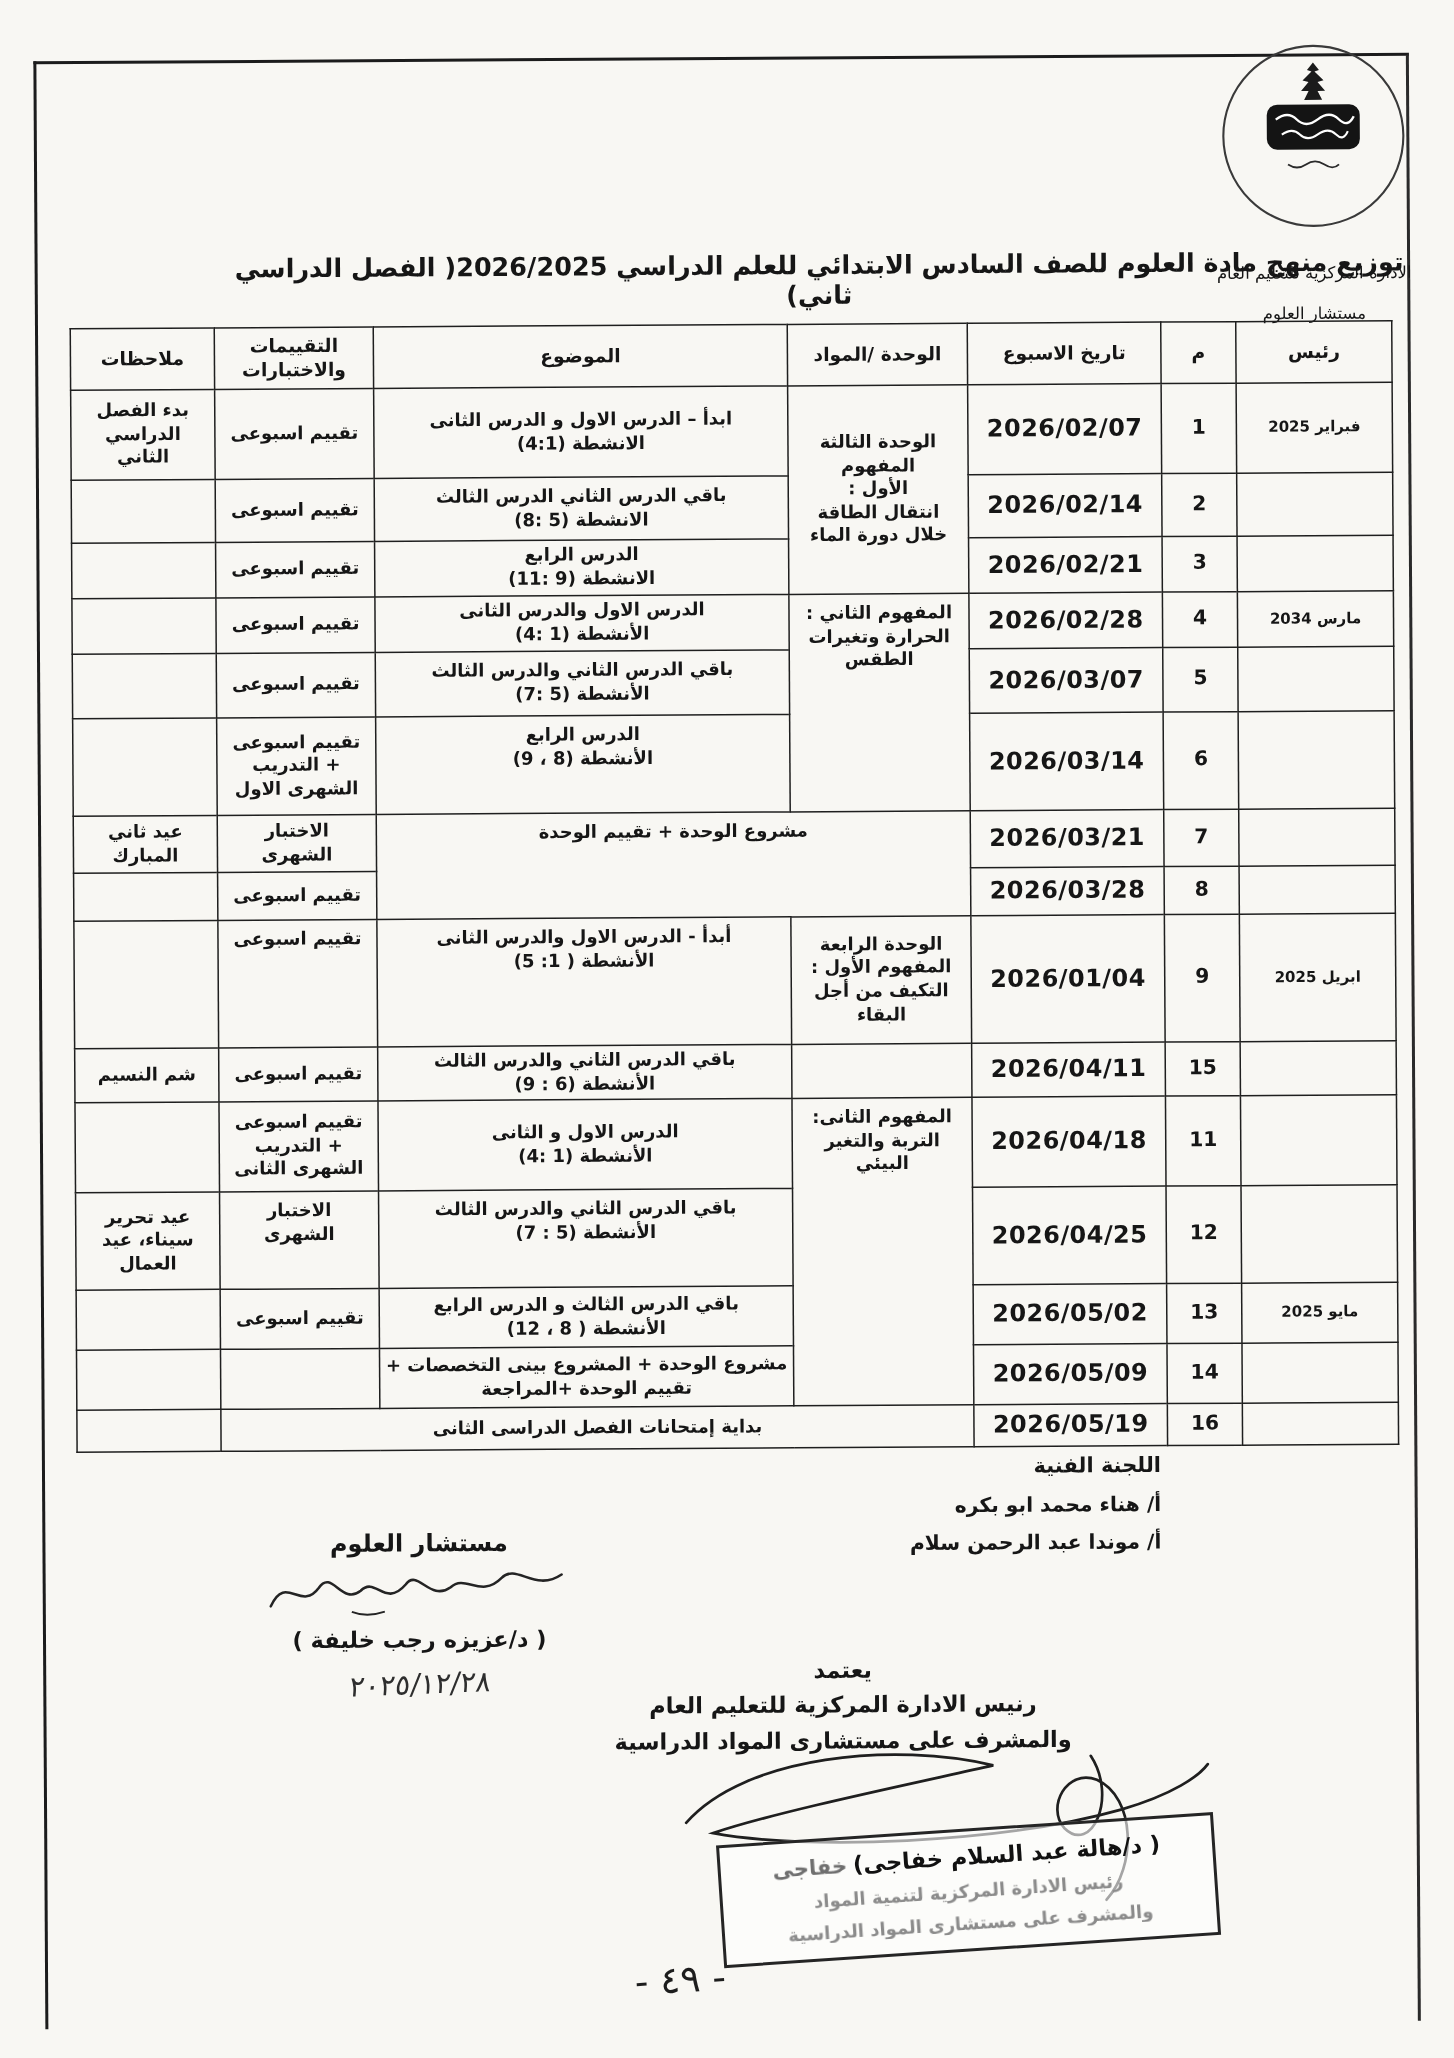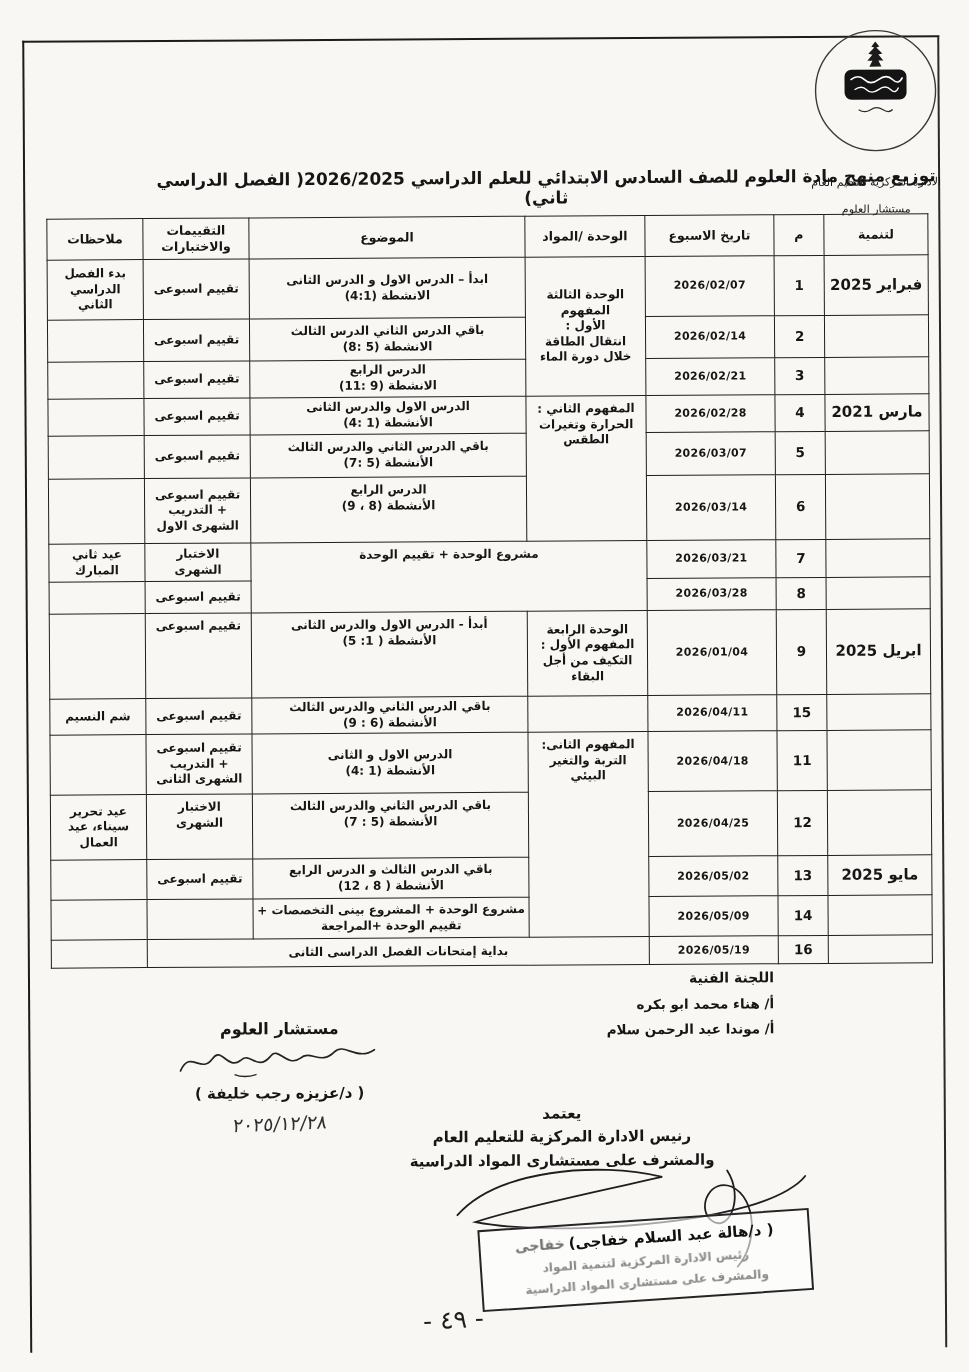--- a/index.html
+++ b/index.html
@@ -18,23 +18,23 @@
   
   .doc-title{position:absolute;left:150px;top:168px;width:790px;text-align:center;
     direction:rtl;font-weight:bold;font-size:17px;letter-spacing:0;}
   
   .tbl-wrap{position:absolute;left:45px;top:216px;}
   table{border-collapse:collapse;table-layout:fixed;width:881px;direction:rtl;}
   td,th{border:1.6px solid #1f1f1f;font-weight:bold;font-size:12px;line-height:1.3;
     text-align:center;vertical-align:middle;padding:2px 3px;white-space:pre-line;
     overflow:hidden;}
   th{font-size:12.5px;}
-  td.date{font-size:11px;letter-spacing:.3px;}
+  td.date{font-size:16px;letter-spacing:.3px;}
   td.num{font-size:13.5px;}
-  td.month{font-size:15px;}
+  td.month{font-size:10px;}
   td.vtop{vertical-align:top;padding-top:5px;}
   
   .committee{position:absolute;right:201px;top:966px;width:260px;text-align:right;
     direction:rtl;font-weight:bold;font-size:13.5px;line-height:1.9;}
   .committee .c-title{font-size:14px;}
   .advisor{position:absolute;left:118px;top:1018px;width:310px;text-align:center;direction:rtl;}
   .advisor .a-title{font-weight:bold;font-size:16px;}
   .advisor .a-name{font-weight:bold;font-size:15px;margin-top:2px;}
   .hand-date{display:inline-block;margin-top:10px;font-size:19px;color:#2e2e2e;
     letter-spacing:5px;transform:rotate(-2deg) skewX(-8deg);}
@@ -91,21 +91,21 @@
         <col style="width:104px">
           <col style="width:50px">
           <col style="width:129px">
         <col style="width:120px">
           <col style="width:276px">
           <col style="width:106px">
         <col style="width:96px">
       </colgroup>
       <tbody>
           <tr style="height:41px">
-        <th>لتنمية</th>
+        <th>رئيس</th>
         <th>م</th>
         <th>تاريخ الاسبوع</th>
         <th>الوحدة /المواد</th>
         <th>الموضوع</th>
         <th>التقييمات
 والاختبارات</th>
         <th>ملاحظات</th>
       </tr>
       <tr style="height:60px">
         <td class="month">فبراير 2025</td>
@@ -135,21 +135,21 @@
       <tr style="height:37px">
         <td class="month"></td>
         <td class="num">3</td>
         <td class="date">2026/02/21</td>
         <td>الدرس الرابع
 الانشطة (9 :11)</td>
         <td>تقييم اسبوعى</td>
         <td></td>
       </tr>
       <tr style="height:37px">
-        <td class="month">مارس 2021</td>
+        <td class="month">مارس 2034</td>
         <td class="num">4</td>
         <td class="date">2026/02/28</td>
         <td rowspan="3" class="vtop">المفهوم الثاني :
 الحرارة وتغيرات
 الطقس</td>
         <td>الدرس الاول والدرس الثانى
 الأنشطة (1 :4)</td>
         <td>تقييم اسبوعى</td>
         <td></td>
       </tr>

